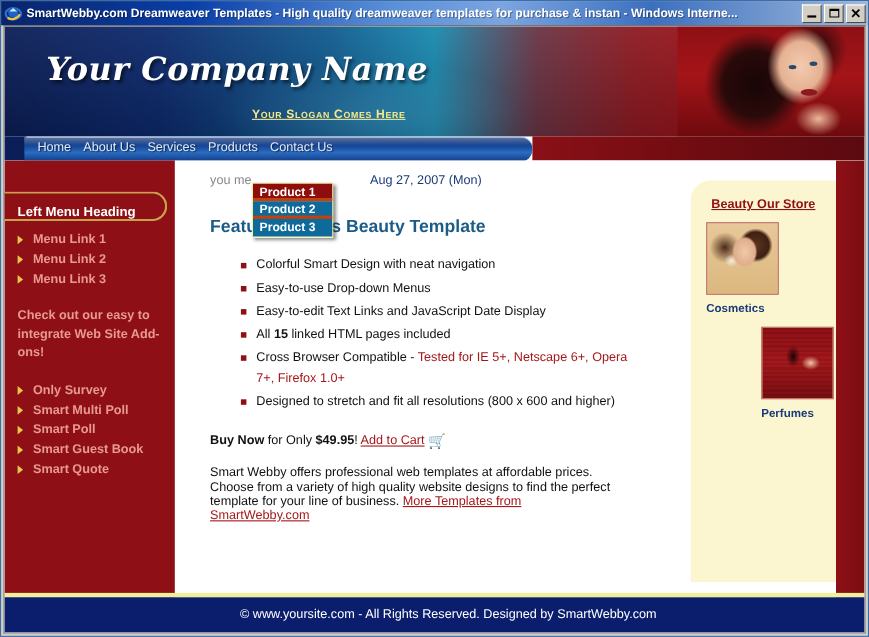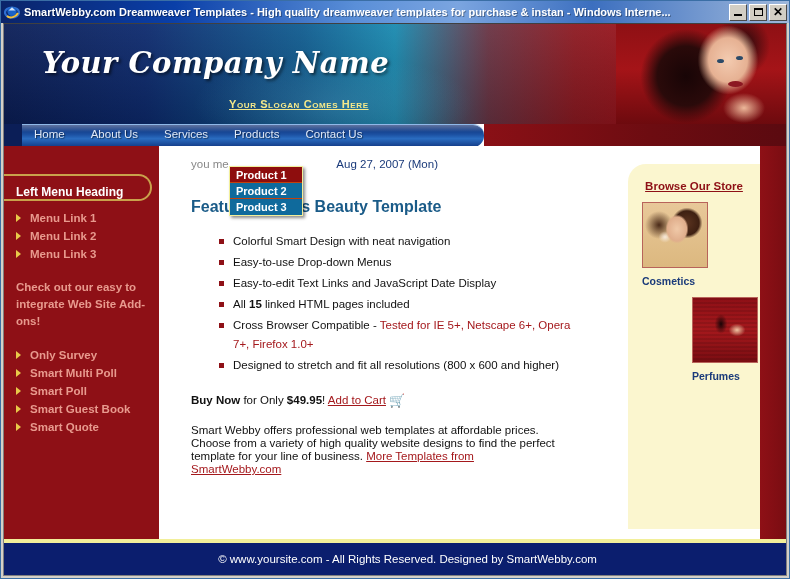--- a/index.html
+++ b/index.html
@@ -167,21 +167,21 @@
     content: "";
     position: absolute; left: 0; right: 0; top: 0; height: 7px;
     background: linear-gradient(to bottom, rgba(255,255,255,0.35), rgba(255,255,255,0));
     border-radius: 0 11px 0 0;
   }
   .nav-items {
     position: absolute;
     left: 30px; top: 0; height: 20px;
     display: flex;
     align-items: center;
-    gap: 26px;
+    gap: 11px;
     z-index: 3;
   }
   .nav-item {
     color: #dfe9f7;
     font-size: 11.5px;
     font-weight: normal;
     cursor: pointer;
     white-space: nowrap;
     text-shadow: 1px 1px 1px rgba(0,0,0,0.5);
   }
@@ -204,21 +204,21 @@
     box-shadow: 2px 2px 3px rgba(0,0,0,0.45);
   }
   .dd-item {
     height: 16px;
     line-height: 16px;
     padding-left: 6px;
     font-size: 11px;
     font-weight: bold;
     color: #ffffff;
     background: #0f6a9c;
-    border-bottom: 1px solid #c2410c;
+    border-bottom: 3px solid #c2410c;
     cursor: pointer;
     white-space: nowrap;
     box-sizing: border-box;
   }
   .dd-item:last-child { border-bottom: none; }
   .dd-item.active { background: #8e0d0d; }
 
   
   .site-body {
     position: absolute;
@@ -599,21 +599,21 @@
           <span class="bold">Buy Now</span><span> for Only </span><span class="bold">$49.95</span><span>! </span><a href="#">Add to Cart</a> <span class="cart-glyph">🛒</span>
         </div>
 
         <div class="body-para">
           <span>Smart Webby offers professional web templates at affordable prices. Choose from a variety of high quality website designs to find the perfect template for your line of business. </span><a href="#">More Templates from SmartWebby.com</a>
         </div>
       </div>
 
       <div class="right-col">
         <div class="yellow-box">
-          <div class="browse-title">Browse Our Store</div>
+          <div class="browse-title">Beauty Our Store</div>
 
           <div class="thumb-block left">
             <div class="thumb thumb-cosmetics"></div>
             <div class="thumb-cap">Cosmetics</div>
           </div>
 
           <div class="thumb-block right">
             <div class="thumb thumb-perfume"></div>
             <div class="thumb-cap">Perfumes</div>
           </div>

